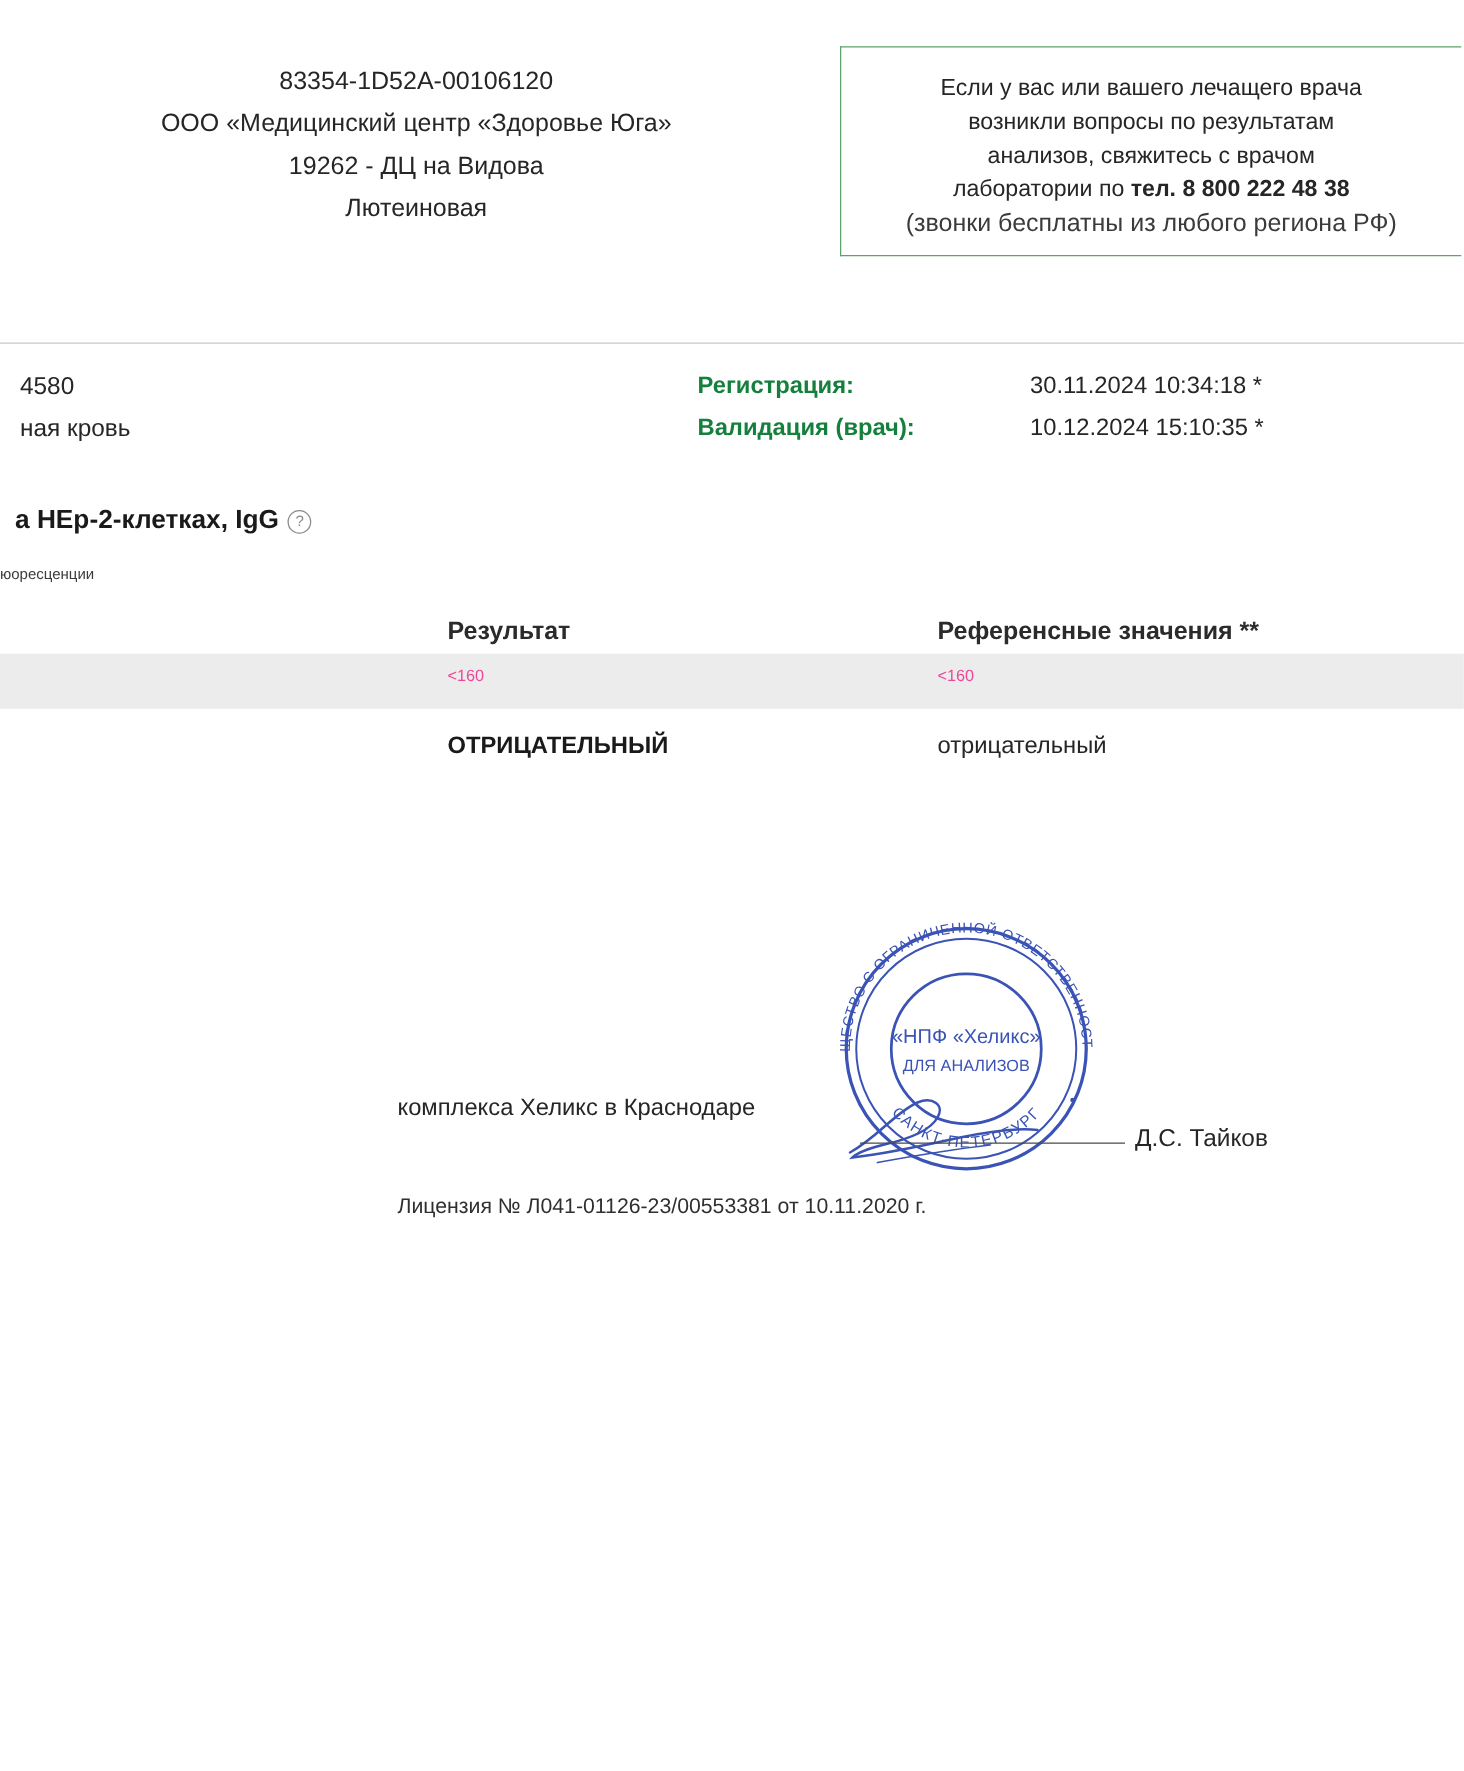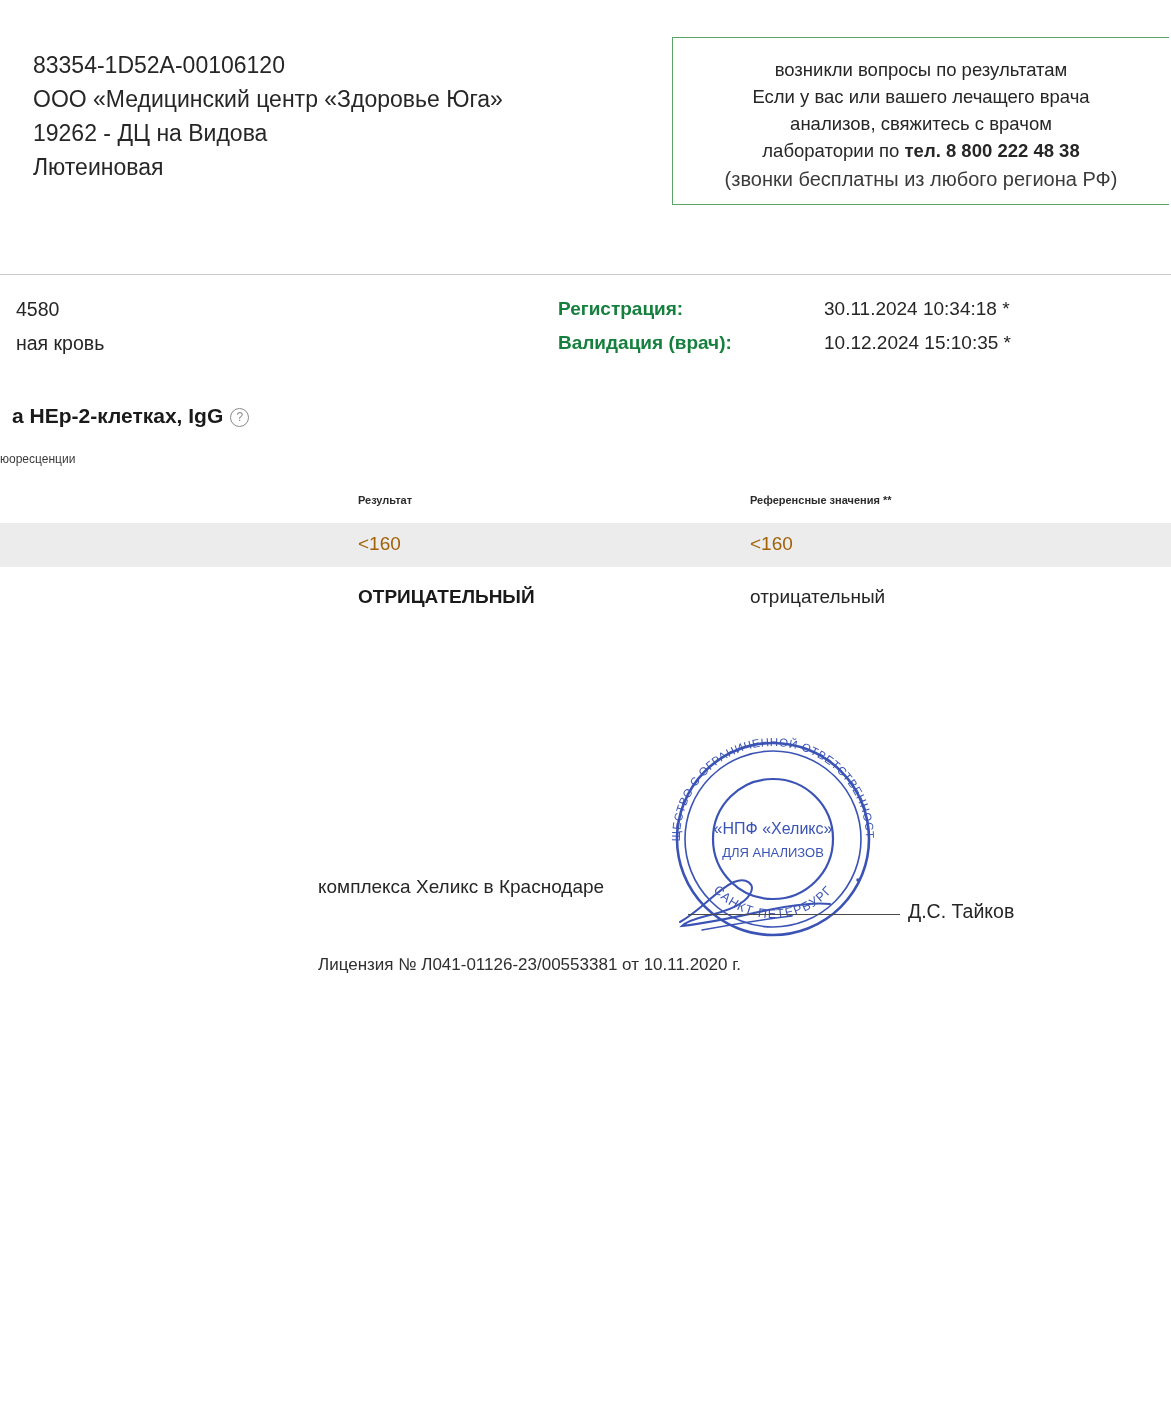--- a/index.html
+++ b/index.html
@@ -18,24 +18,25 @@
   }
 
   
   .header-left {
     position: absolute;
     left: 33px;
     top: 48px;
     width: 600px;
   }
   .header-left .line {
-    font-size: 23px;
+    font-size: 20px;
     line-height: 34px;
     color: #262626;
     white-space: nowrap;
+    text-align: center;
   }
 
   .callout {
     position: absolute;
     left: 672px;
     top: 37px;
     width: 497px;
     box-sizing: border-box;
     border: 1.5px solid #5aa469;
     border-right: none;
@@ -138,21 +139,21 @@
   .tbl-head {
     position: absolute;
     top: 494px;
     left: 0;
     width: 1171px;
     height: 28px;
   }
   .col-result { position: absolute; left: 358px; }
   .col-ref { position: absolute; left: 750px; }
   .tbl-head span {
-    font-size: 11px;
+    font-size: 20px;
     font-weight: bold;
     color: #2b2b2b;
   }
 
   .row-band {
     position: absolute;
     left: 0;
     top: 523px;
     width: 1171px;
     height: 44px;
@@ -160,22 +161,22 @@
   }
   .row-values {
     position: absolute;
     left: 0;
     top: 533px;
     width: 1171px;
     height: 26px;
   }
   .row-values .val {
     position: absolute;
-    font-size: 19px;
-    color: #a16207;
+    font-size: 13px;
+    color: #ec4899;
   }
   .row2 {
     position: absolute;
     left: 0;
     top: 586px;
     width: 1171px;
     height: 26px;
   }
   .row2 .res {
     position: absolute;
@@ -253,22 +254,22 @@
 <body>
 
 <div class="header-left">
   <div class="line">83354-1D52A-00106120</div>
   <div class="line">ООО «Медицинский центр «Здоровье Юга»</div>
   <div class="line">19262 - ДЦ на Видова</div>
   <div class="line">Лютеиновая</div>
 </div>
 
 <div class="callout">
+  <div class="ctext">Если у вас или вашего лечащего врача</div>
   <div class="ctext">возникли вопросы по результатам</div>
-  <div class="ctext">Если у вас или вашего лечащего врача</div>
   <div class="ctext">анализов, свяжитесь с врачом</div>
   <div class="ctext">
     <span>лаборатории по </span><span class="phone">тел. 8 800 222 48 38</span>
   </div>
   <div class="note">(звонки бесплатны из любого региона РФ)</div>
 </div>
 
 <div class="divider"></div>
 
 <div class="sample">

